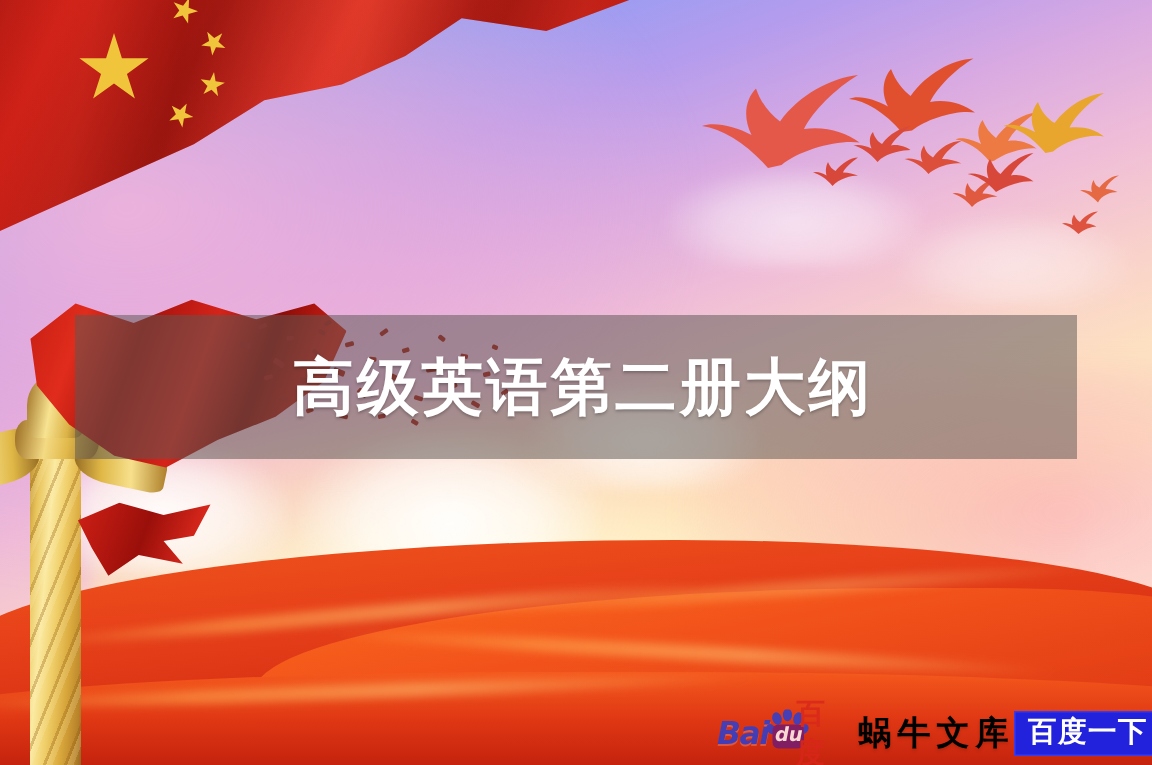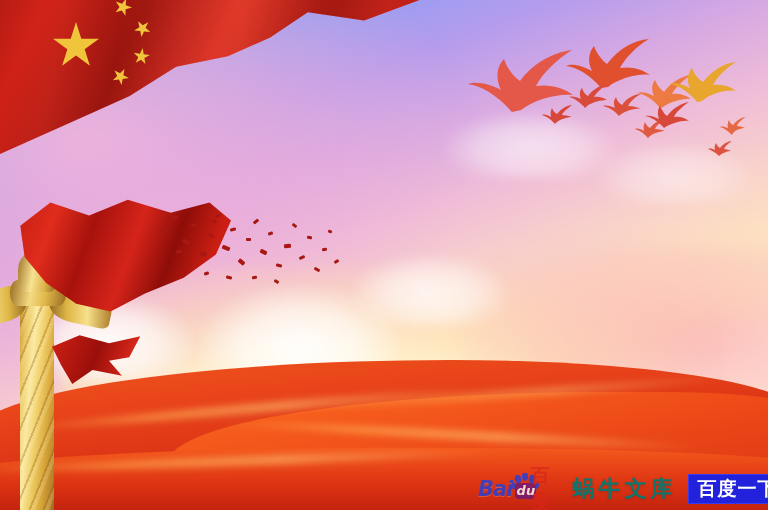--- a/index.html
+++ b/index.html
@@ -313,24 +313,23 @@
     font-size: 19px;
     font-weight: bold;
     color: #d9261c;
     margin-left: -1px;
     letter-spacing: 0px;
     opacity: .95;
   }
   .wm-brand {
     font-size: 22px;
     font-weight: bold;
-    color: #0f766e;
+    color: #000000;
     letter-spacing: 4px;
     margin-left: 14px;
-    margin-right: 12px;
     text-shadow: 0 1px 2px rgba(140,30,10,0.45);
     white-space: nowrap;
   }
   .wm-button {
     background: #2222dd;
     color: #ffffff;
     font-size: 19px;
     font-weight: bold;
     letter-spacing: 1px;
     padding: 3px 8px 4px 8px;
@@ -444,20 +443,23 @@
       <span class="pt" style="left:30px; top:62px; width:6px; height:3px; transform:rotate(24deg);"></span>
       <span class="pt" style="left:48px; top:70px; width:5px; height:3px; transform:rotate(-20deg);"></span>
       <span class="pt" style="left:70px; top:74px; width:6px; height:3px; transform:rotate(14deg);"></span>
       <span class="pt" style="left:96px; top:74px; width:5px; height:3px; transform:rotate(-10deg);"></span>
       <span class="pt" style="left:118px;top:78px; width:5px; height:3px; transform:rotate(32deg);"></span>
       <span class="pt" style="left:20px; top:48px; width:6px; height:3px; transform:rotate(-16deg);"></span>
       <span class="pt" style="left:56px; top:18px; width:5px; height:3px; transform:rotate(28deg);"></span>
     </div>
   </div>
 
+  <div class="title-band">
+    <div class="title-text">高级英语第二册大纲</div>
+  </div>
 
   <div class="watermark">
     <div class="baidu-logo">
       <span class="bd-bai">Bai</span>
       <span class="bd-paw">
         <svg width="30" height="30" viewBox="0 0 30 30">
           <ellipse cx="8" cy="6" rx="3.1" ry="4.2" fill="#2440d8" transform="rotate(-18 8 6)"></ellipse>
           <ellipse cx="15" cy="3.6" rx="3.1" ry="4.2" fill="#2440d8"></ellipse>
           <ellipse cx="22" cy="6" rx="3.1" ry="4.2" fill="#2440d8" transform="rotate(18 22 6)"></ellipse>
           <ellipse cx="26" cy="13" rx="2.8" ry="3.6" fill="#2440d8" transform="rotate(34 26 13)"></ellipse>

